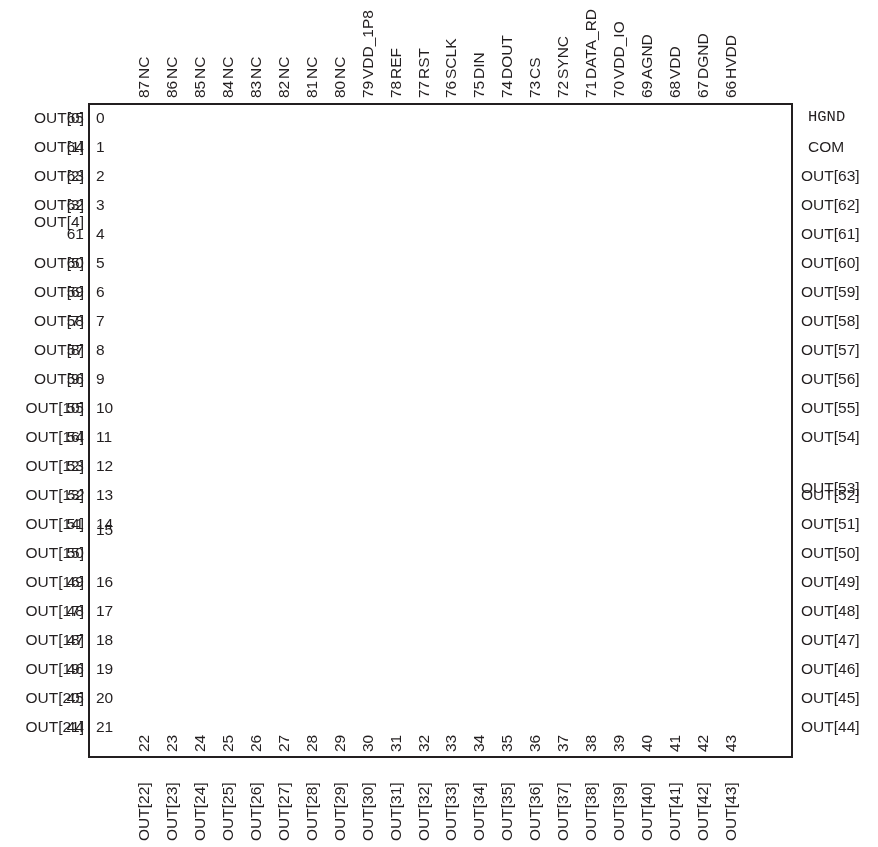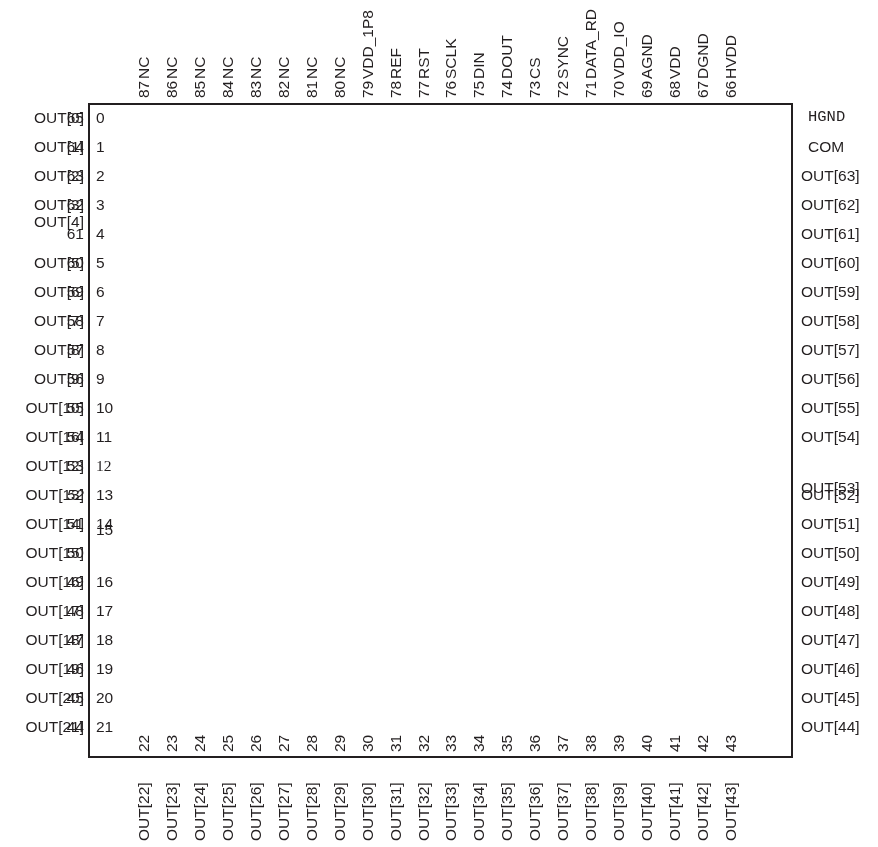--- a/index.html
+++ b/index.html
@@ -113,21 +113,21 @@
       <div class="txt left-num" style="top: 321px;">7</div>
       <div class="txt left-name" style="top: 350px;">OUT[8]</div>
       <div class="txt left-num" style="top: 350px;">8</div>
       <div class="txt left-name" style="top: 379px;">OUT[9]</div>
       <div class="txt left-num" style="top: 379px;">9</div>
       <div class="txt left-name" style="top: 408px;">OUT[10]</div>
       <div class="txt left-num" style="top: 408px;">10</div>
       <div class="txt left-name" style="top: 437px;">OUT[16]</div>
       <div class="txt left-num" style="top: 437px;">11</div>
       <div class="txt left-name" style="top: 466px;">OUT[12]</div>
-      <div class="txt left-num" style="top: 466px; font-family: Liberation Serif, serif;">12</div>
+      <div class="txt left-num" style="top: 466px;">12</div>
       <div class="txt left-name" style="top: 495px;">OUT[13]</div>
       <div class="txt left-num" style="top: 495px;">13</div>
       <div class="txt left-name" style="top: 524px;">OUT[14]</div>
       <div class="txt left-num" style="top: 524px;">14</div>
       <div class="txt left-name" style="top: 553px;">OUT[15]</div>
       <div class="txt left-num" style="top: 530px;">15</div>
       <div class="txt left-name" style="top: 582px;">OUT[16]</div>
       <div class="txt left-num" style="top: 582px;">16</div>
       <div class="txt left-name" style="top: 611px;">OUT[17]</div>
       <div class="txt left-num" style="top: 611px;">17</div>

